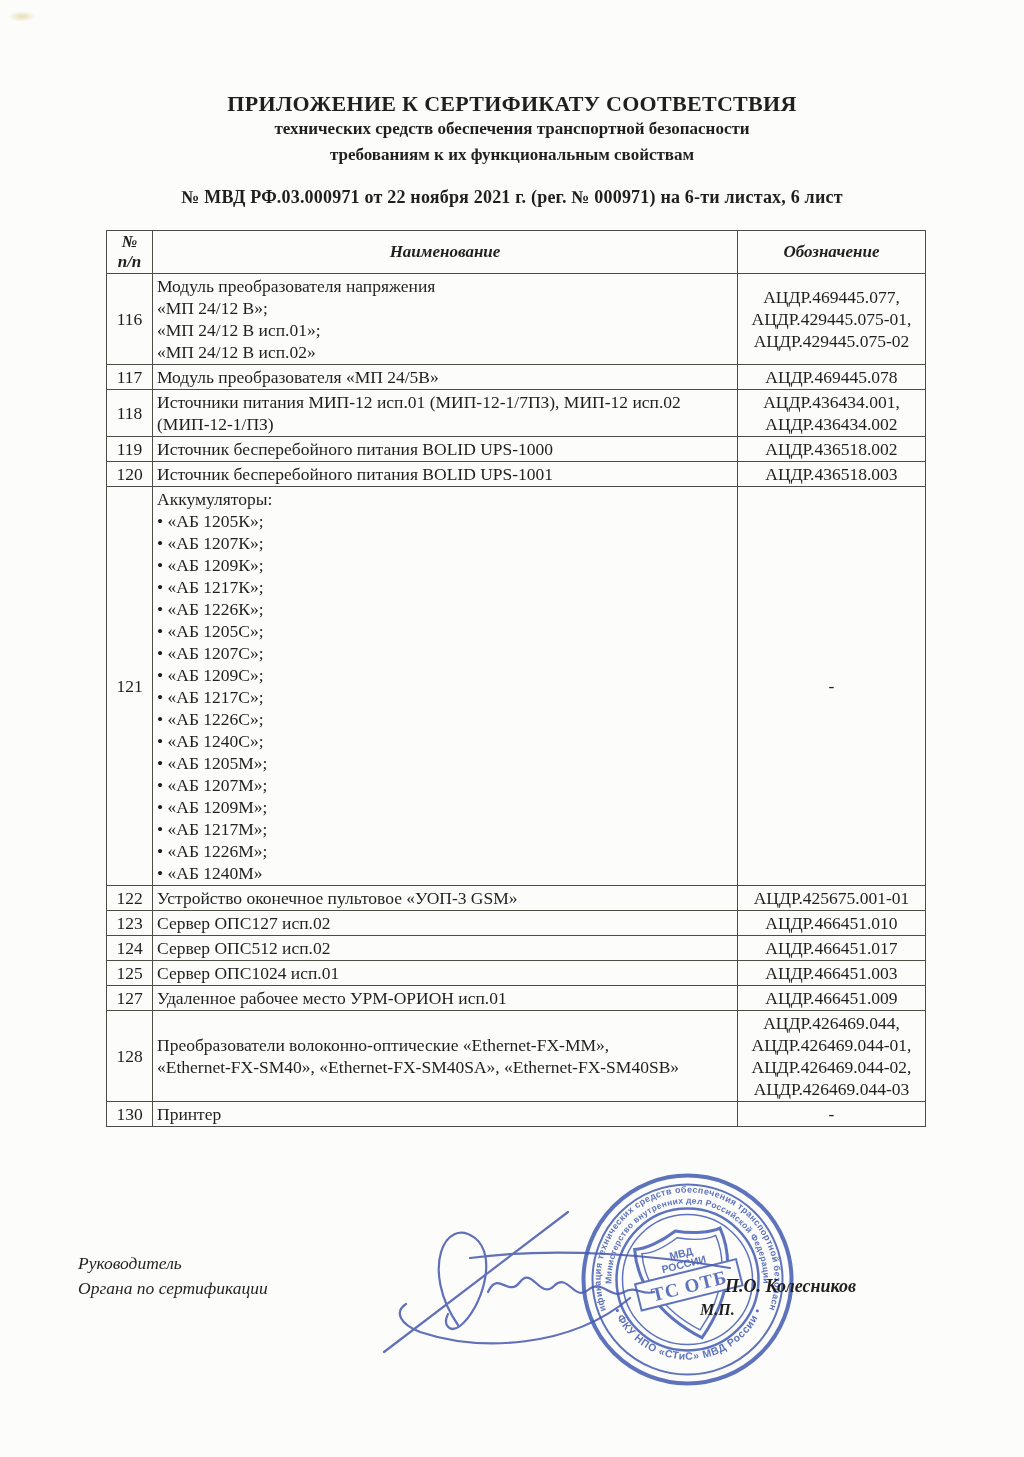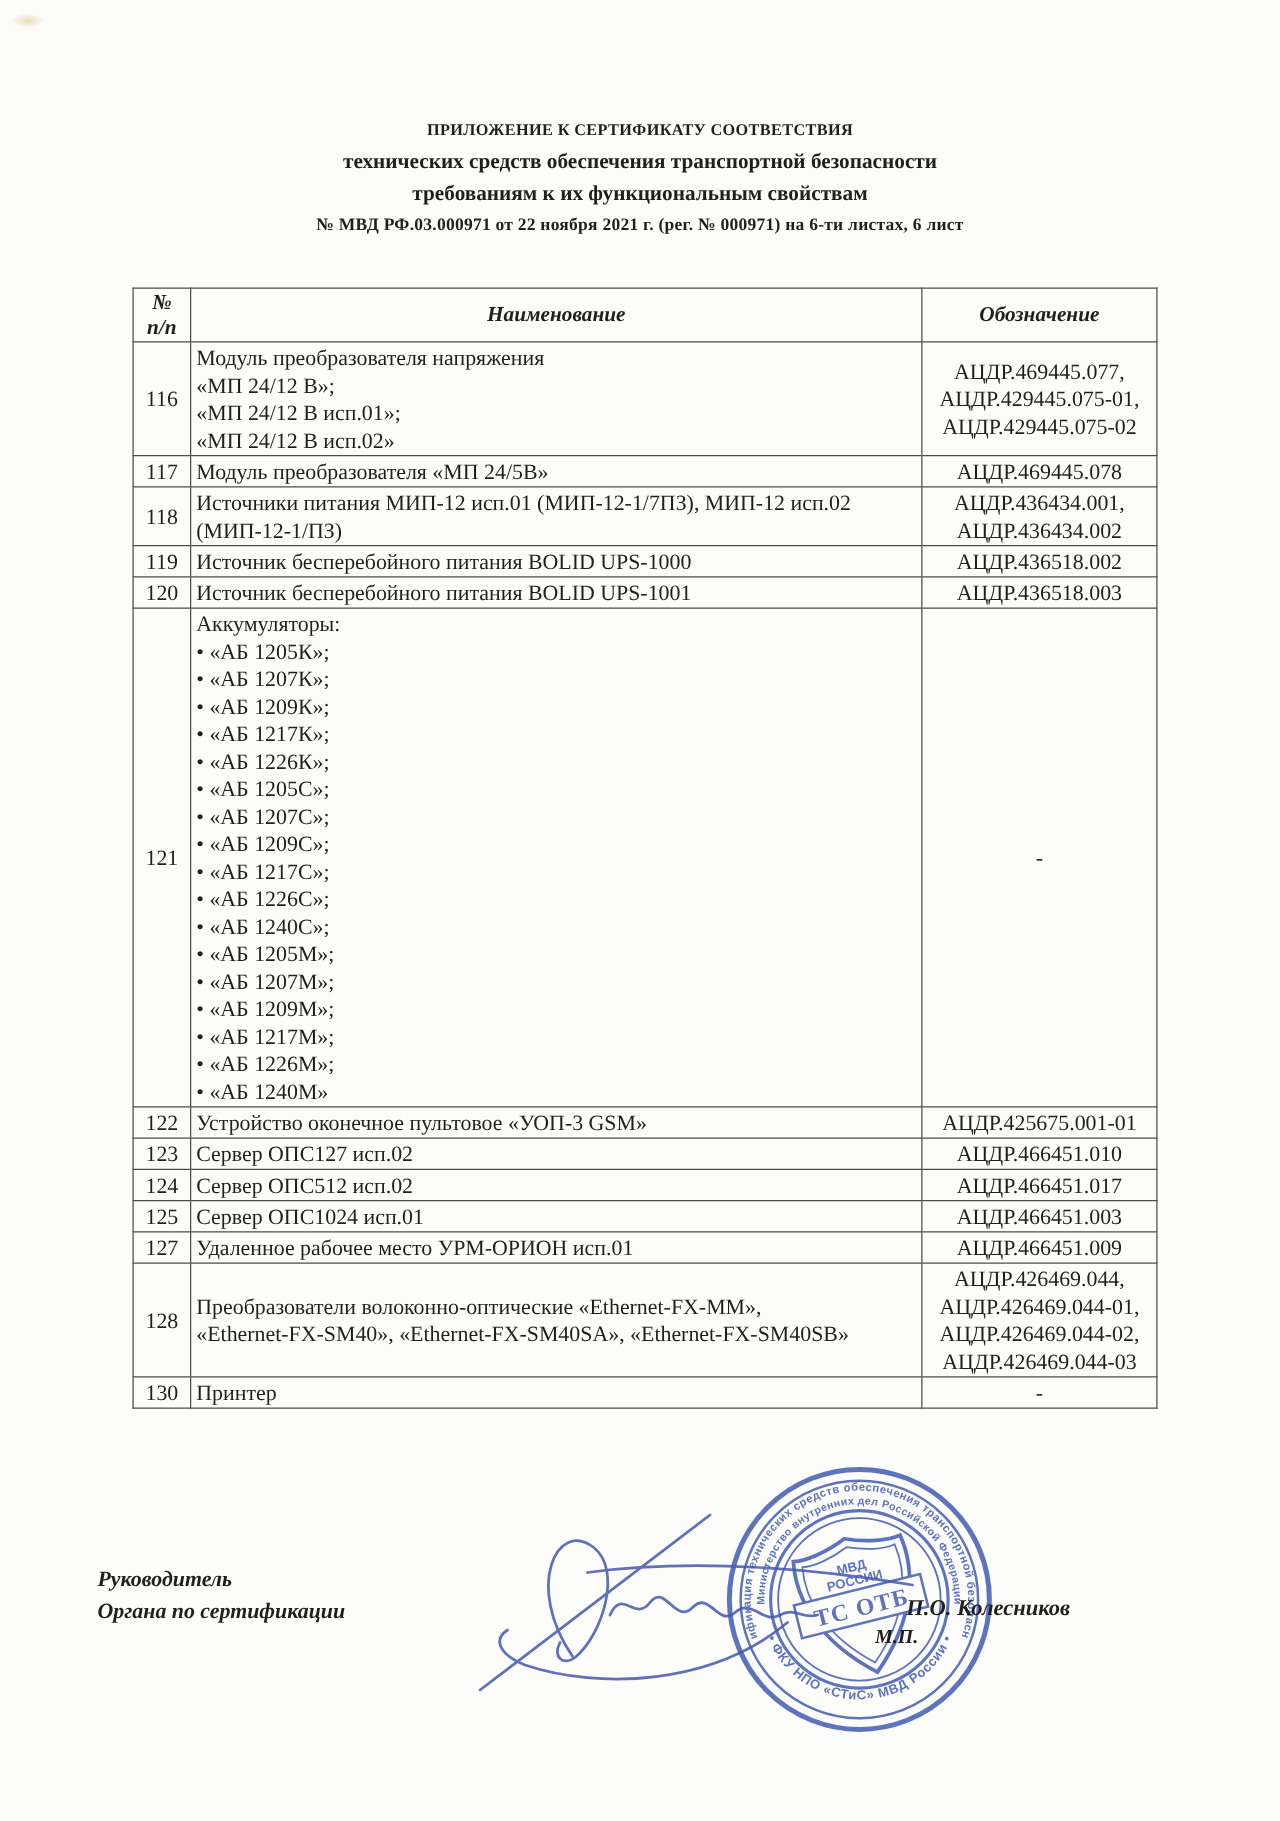--- a/index.html
+++ b/index.html
@@ -13,23 +13,23 @@
     overflow:hidden;
   }
   .speck{
     position:absolute;left:8px;top:11px;width:28px;height:11px;border-radius:50%;
     background:radial-gradient(ellipse at center, rgba(205,185,95,.45), rgba(205,185,95,0) 70%);
   }
   .doc-header{
     position:absolute;top:91px;left:0;width:1024px;
     text-align:center;font-weight:bold;
   }
-  .t-title{font-size:13px;line-height:25px;letter-spacing:.3px;}
+  .t-title{font-size:22px;line-height:25px;letter-spacing:.3px;}
   .t-sub{font-size:17px;line-height:26px;}
-  .t-cert{font-size:14px;line-height:26px;letter-spacing:.2px;}
+  .t-cert{font-size:18px;line-height:26px;margin-top:16px;letter-spacing:.2px;}
 
   table.spec{
     position:absolute;left:106px;top:230px;width:819px;
     border-collapse:collapse;table-layout:fixed;
     font-size:17.5px;
   }
   table.spec col.c1{width:46px;}
   table.spec col.c2{width:585px;}
   table.spec col.c3{width:188px;}
   table.spec th, table.spec td{
@@ -47,21 +47,21 @@
     line-height:22px;
     padding:1px 4px;
   }
   td.num{text-align:center;padding:1px 0;}
   td.name{padding-left:9px;padding-right:6px;}
   td.desig{padding-left:7px;padding-right:2px;text-align:center;}
   td.c{text-align:center;padding-left:2px;}
 
   .role{
     position:absolute;left:78px;top:1251px;
-    font-weight:bold;font-style:italic;
+    font-weight:normal;font-style:italic;
     font-size:17.5px;line-height:25px;
   }
   .signer{
     position:absolute;left:725px;top:1276px;
     font-weight:bold;font-style:italic;font-size:18px;
   }
   .mp{
     position:absolute;left:700px;top:1301px;
     font-weight:bold;font-style:italic;font-size:16px;
   }

